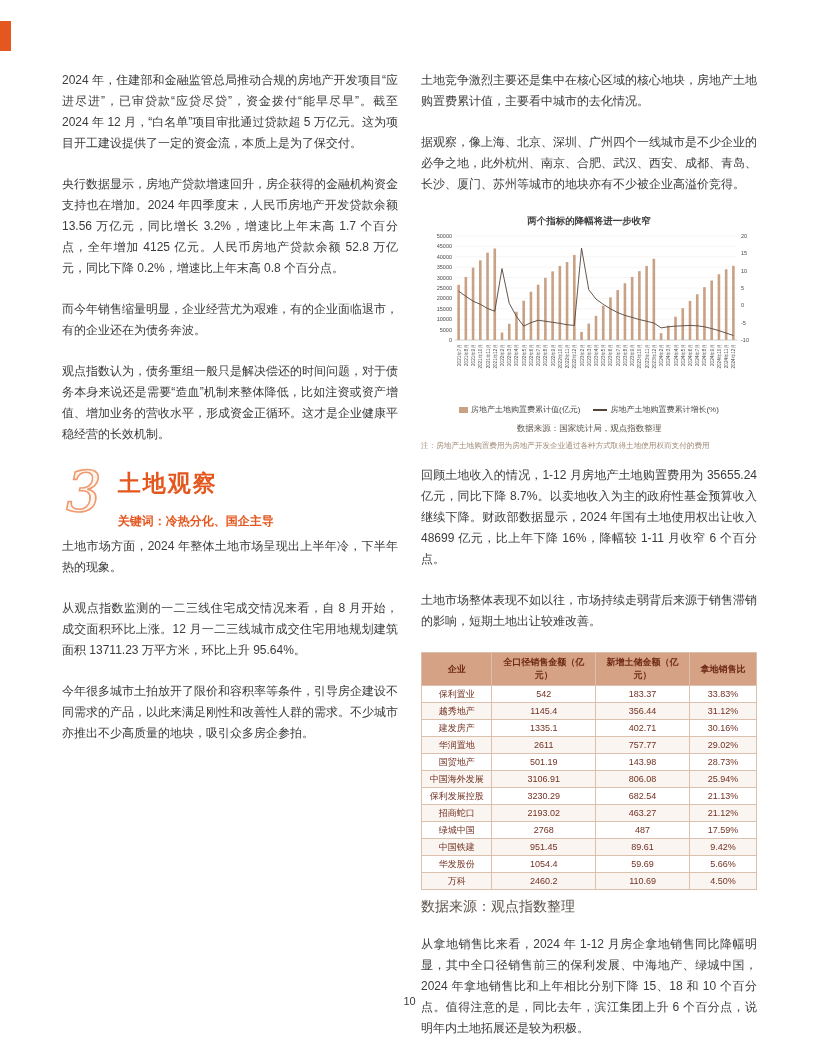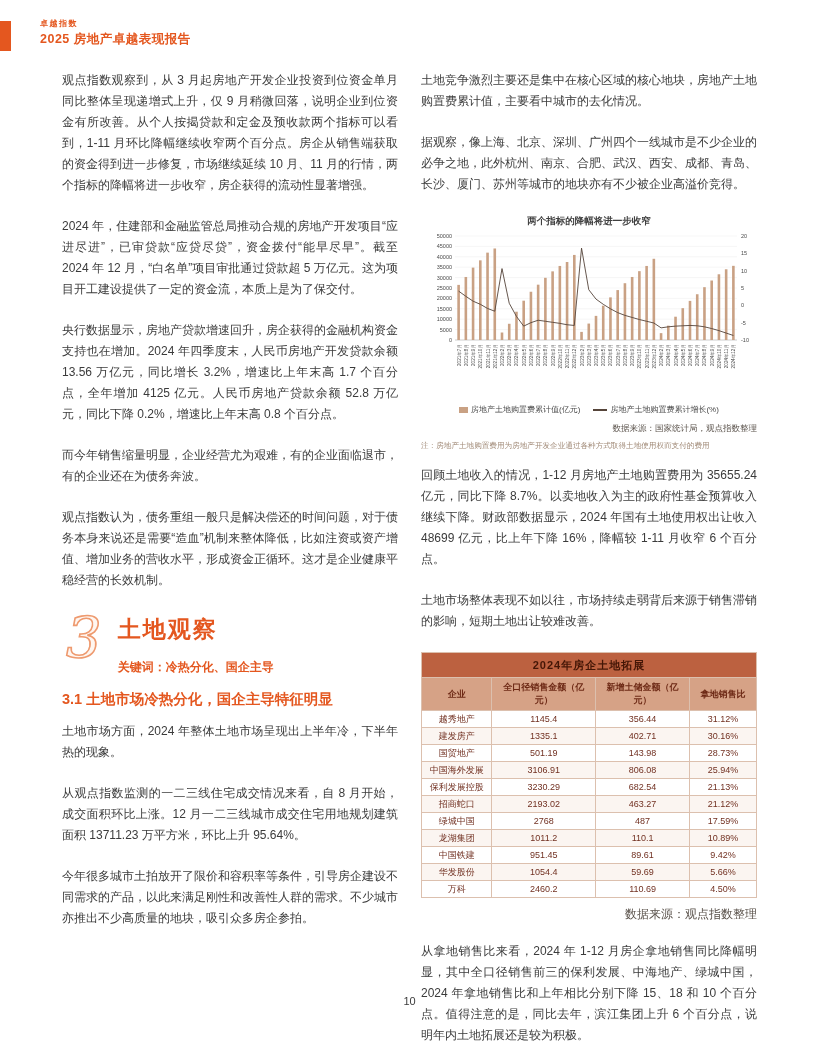--- a/index.html
+++ b/index.html
@@ -22,59 +22,53 @@
   .sec-title{font-size:23px;font-weight:bold;color:#E4571F;letter-spacing:2px;line-height:1.1;}
   .sec-keywords{font-size:12px;font-weight:bold;color:#E4571F;margin-top:17px;}
   .sub-heading{font-size:14.5px;font-weight:bold;color:#E4571F;margin:14px 0 12px 0;}
   
   .chart-block{margin:2px 0 8px 0;}
   .chart-title{text-align:center;font-size:9.5px;color:#3f3f3f;font-weight:600;margin-bottom:2px;}
   .legend{display:flex;justify-content:center;gap:13px;font-size:8px;color:#4a4a4a;margin-top:2px;}
   .legend-item{display:flex;align-items:center;}
   .sw-bar{display:inline-block;width:9px;height:6px;background:#C9A184;margin-right:3px;}
   .sw-line{display:inline-block;width:14px;height:2px;background:#55443A;margin-right:3px;}
-  .chart-source{text-align:right;font-size:8.5px;color:#5a524b;margin-top:8px;}
+  .chart-source{text-align:center;font-size:8.5px;color:#5a524b;margin-top:8px;}
   .chart-note{font-size:7.6px;color:#A08976;margin-top:6px;margin-bottom:14px;}
   
   table.land{width:100%;border-collapse:collapse;margin-top:4px;}
   .land th,.land td{border:1px solid #DCC0AE;font-size:9px;text-align:center;padding:1.5px 2px;color:#713021;}
   .land .title-row th{background:#BC6140;color:#441606;font-size:11px;font-weight:bold;padding:4.5px;letter-spacing:1px;}
   .land .head-row th{background:#D6A286;color:#6E2A16;font-weight:bold;font-size:9px;padding:3px 2px;}
   .land tbody tr:nth-child(even) td{background:#FBF5F1;}
-  .table-source{text-align:right;font-size:12px;color:#5a524b;margin:8px 0 18px 0;}
+  .table-source{text-align:left;font-size:14px;color:#5a524b;margin:8px 0 18px 0;}
   .page-num{position:absolute;bottom:36px;left:0;width:100%;text-align:center;font-size:11px;color:#3b3b3b;}
 </style>
 </head>
 <body>
 
 <div class="page">
 
   <div class="brand-bar"></div>
-  <div class="brand">
-    <div class="brand-small">卓越指数</div>
-    <div class="brand-big">2025 房地产卓越表现报告</div>
-  </div>
 
   <div class="columns">
 
     <div class="col">
-      <p class="body">观点指数观察到，从 3 月起房地产开发企业投资到位资金单月同比整体呈现递增式上升，仅 9 月稍微回落，说明企业到位资金有所改善。从个人按揭贷款和定金及预收款两个指标可以看到，1-11 月环比降幅继续收窄两个百分点。房企从销售端获取的资金得到进一步修复，市场继续延续 10 月、11 月的行情，两个指标的降幅将进一步收窄，房企获得的流动性显著增强。</p>
       <p class="body">2024 年，住建部和金融监管总局推动合规的房地产开发项目“应进尽进”，已审贷款“应贷尽贷”，资金拨付“能早尽早”。截至 2024 年 12 月，“白名单”项目审批通过贷款超 5 万亿元。这为项目开工建设提供了一定的资金流，本质上是为了保交付。</p>
       <p class="body">央行数据显示，房地产贷款增速回升，房企获得的金融机构资金支持也在增加。2024 年四季度末，人民币房地产开发贷款余额 13.56 万亿元，同比增长 3.2%，增速比上年末高 1.7 个百分点，全年增加 4125 亿元。人民币房地产贷款余额 52.8 万亿元，同比下降 0.2%，增速比上年末高 0.8 个百分点。</p>
       <p class="body">而今年销售缩量明显，企业经营尤为艰难，有的企业面临退市，有的企业还在为债务奔波。</p>
       <p class="body">观点指数认为，债务重组一般只是解决偿还的时间问题，对于债务本身来说还是需要“造血”机制来整体降低，比如注资或资产增值、增加业务的营收水平，形成资金正循环。这才是企业健康平稳经营的长效机制。</p>
 
       <div class="section-head">
         <div class="sec-num">3</div>
         <div class="sec-titles">
           <div class="sec-title">土地观察</div>
           <div class="sec-keywords">关键词：冷热分化、国企主导</div>
         </div>
       </div>
-      <div class="sub-heading">3.1 土地市场冷热分化，国企主导特征明显</div>
 
       <p class="body">土地市场方面，2024 年整体土地市场呈现出上半年冷，下半年热的现象。</p>
       <p class="body">从观点指数监测的一二三线住宅成交情况来看，自 8 月开始，成交面积环比上涨。12 月一二三线城市成交住宅用地规划建筑面积 13711.23 万平方米，环比上升 95.64%。</p>
       <p class="body">今年很多城市土拍放开了限价和容积率等条件，引导房企建设不同需求的产品，以此来满足刚性和改善性人群的需求。不少城市亦推出不少高质量的地块，吸引众多房企参拍。</p>
     </div>
 
     <div class="col">
       <p class="body">土地竞争激烈主要还是集中在核心区域的核心地块，房地产土地购置费累计值，主要看中城市的去化情况。</p>
       <p class="body">据观察，像上海、北京、深圳、广州四个一线城市是不少企业的必争之地，此外杭州、南京、合肥、武汉、西安、成都、青岛、长沙、厦门、苏州等城市的地块亦有不少被企业高溢价竞得。</p>
 
@@ -202,44 +196,53 @@
         </div>
         <div class="chart-source">数据来源：国家统计局，观点指数整理</div>
         <div class="chart-note">注：房地产土地购置费用为房地产开发企业通过各种方式取得土地使用权而支付的费用</div>
       </div>
 
       <p class="body">回顾土地收入的情况，1-12 月房地产土地购置费用为 35655.24 亿元，同比下降 8.7%。以卖地收入为主的政府性基金预算收入继续下降。财政部数据显示，2024 年国有土地使用权出让收入 48699 亿元，比上年下降 16%，降幅较 1-11 月收窄 6 个百分点。</p>
       <p class="body">土地市场整体表现不如以往，市场持续走弱背后来源于销售滞销的影响，短期土地出让较难改善。</p>
 
       <table class="land">
         <thead>
-          <tr class="title-row">
-            <th colspan="4">2024年房企土地拓展</th>
-          </tr>
           <tr class="head-row">
             <th style="width:21%">企业</th>
             <th style="width:31%">全口径销售金额（亿元）</th>
             <th style="width:28%">新增土储金额（亿元）</th>
             <th style="width:20%">拿地销售比</th>
           </tr>
         </thead>
         <tbody>
             <tr>
+              <td>保利置业</td>
+              <td>542</td>
+              <td>183.37</td>
+              <td>33.83%</td>
+            </tr>
+            <tr>
               <td>越秀地产</td>
               <td>1145.4</td>
               <td>356.44</td>
               <td>31.12%</td>
             </tr>
             <tr>
               <td>建发房产</td>
               <td>1335.1</td>
               <td>402.71</td>
               <td>30.16%</td>
             </tr>
             <tr>
+              <td>华润置地</td>
+              <td>2611</td>
+              <td>757.77</td>
+              <td>29.02%</td>
+            </tr>
+            <tr>
               <td>国贸地产</td>
               <td>501.19</td>
               <td>143.98</td>
               <td>28.73%</td>
             </tr>
             <tr>
               <td>中国海外发展</td>
               <td>3106.91</td>
               <td>806.08</td>
               <td>25.94%</td>
@@ -256,26 +259,20 @@
               <td>463.27</td>
               <td>21.12%</td>
             </tr>
             <tr>
               <td>绿城中国</td>
               <td>2768</td>
               <td>487</td>
               <td>17.59%</td>
             </tr>
             <tr>
-              <td>龙湖集团</td>
-              <td>1011.2</td>
-              <td>110.1</td>
-              <td>10.89%</td>
-            </tr>
-            <tr>
               <td>中国铁建</td>
               <td>951.45</td>
               <td>89.61</td>
               <td>9.42%</td>
             </tr>
             <tr>
               <td>华发股份</td>
               <td>1054.4</td>
               <td>59.69</td>
               <td>5.66%</td>

